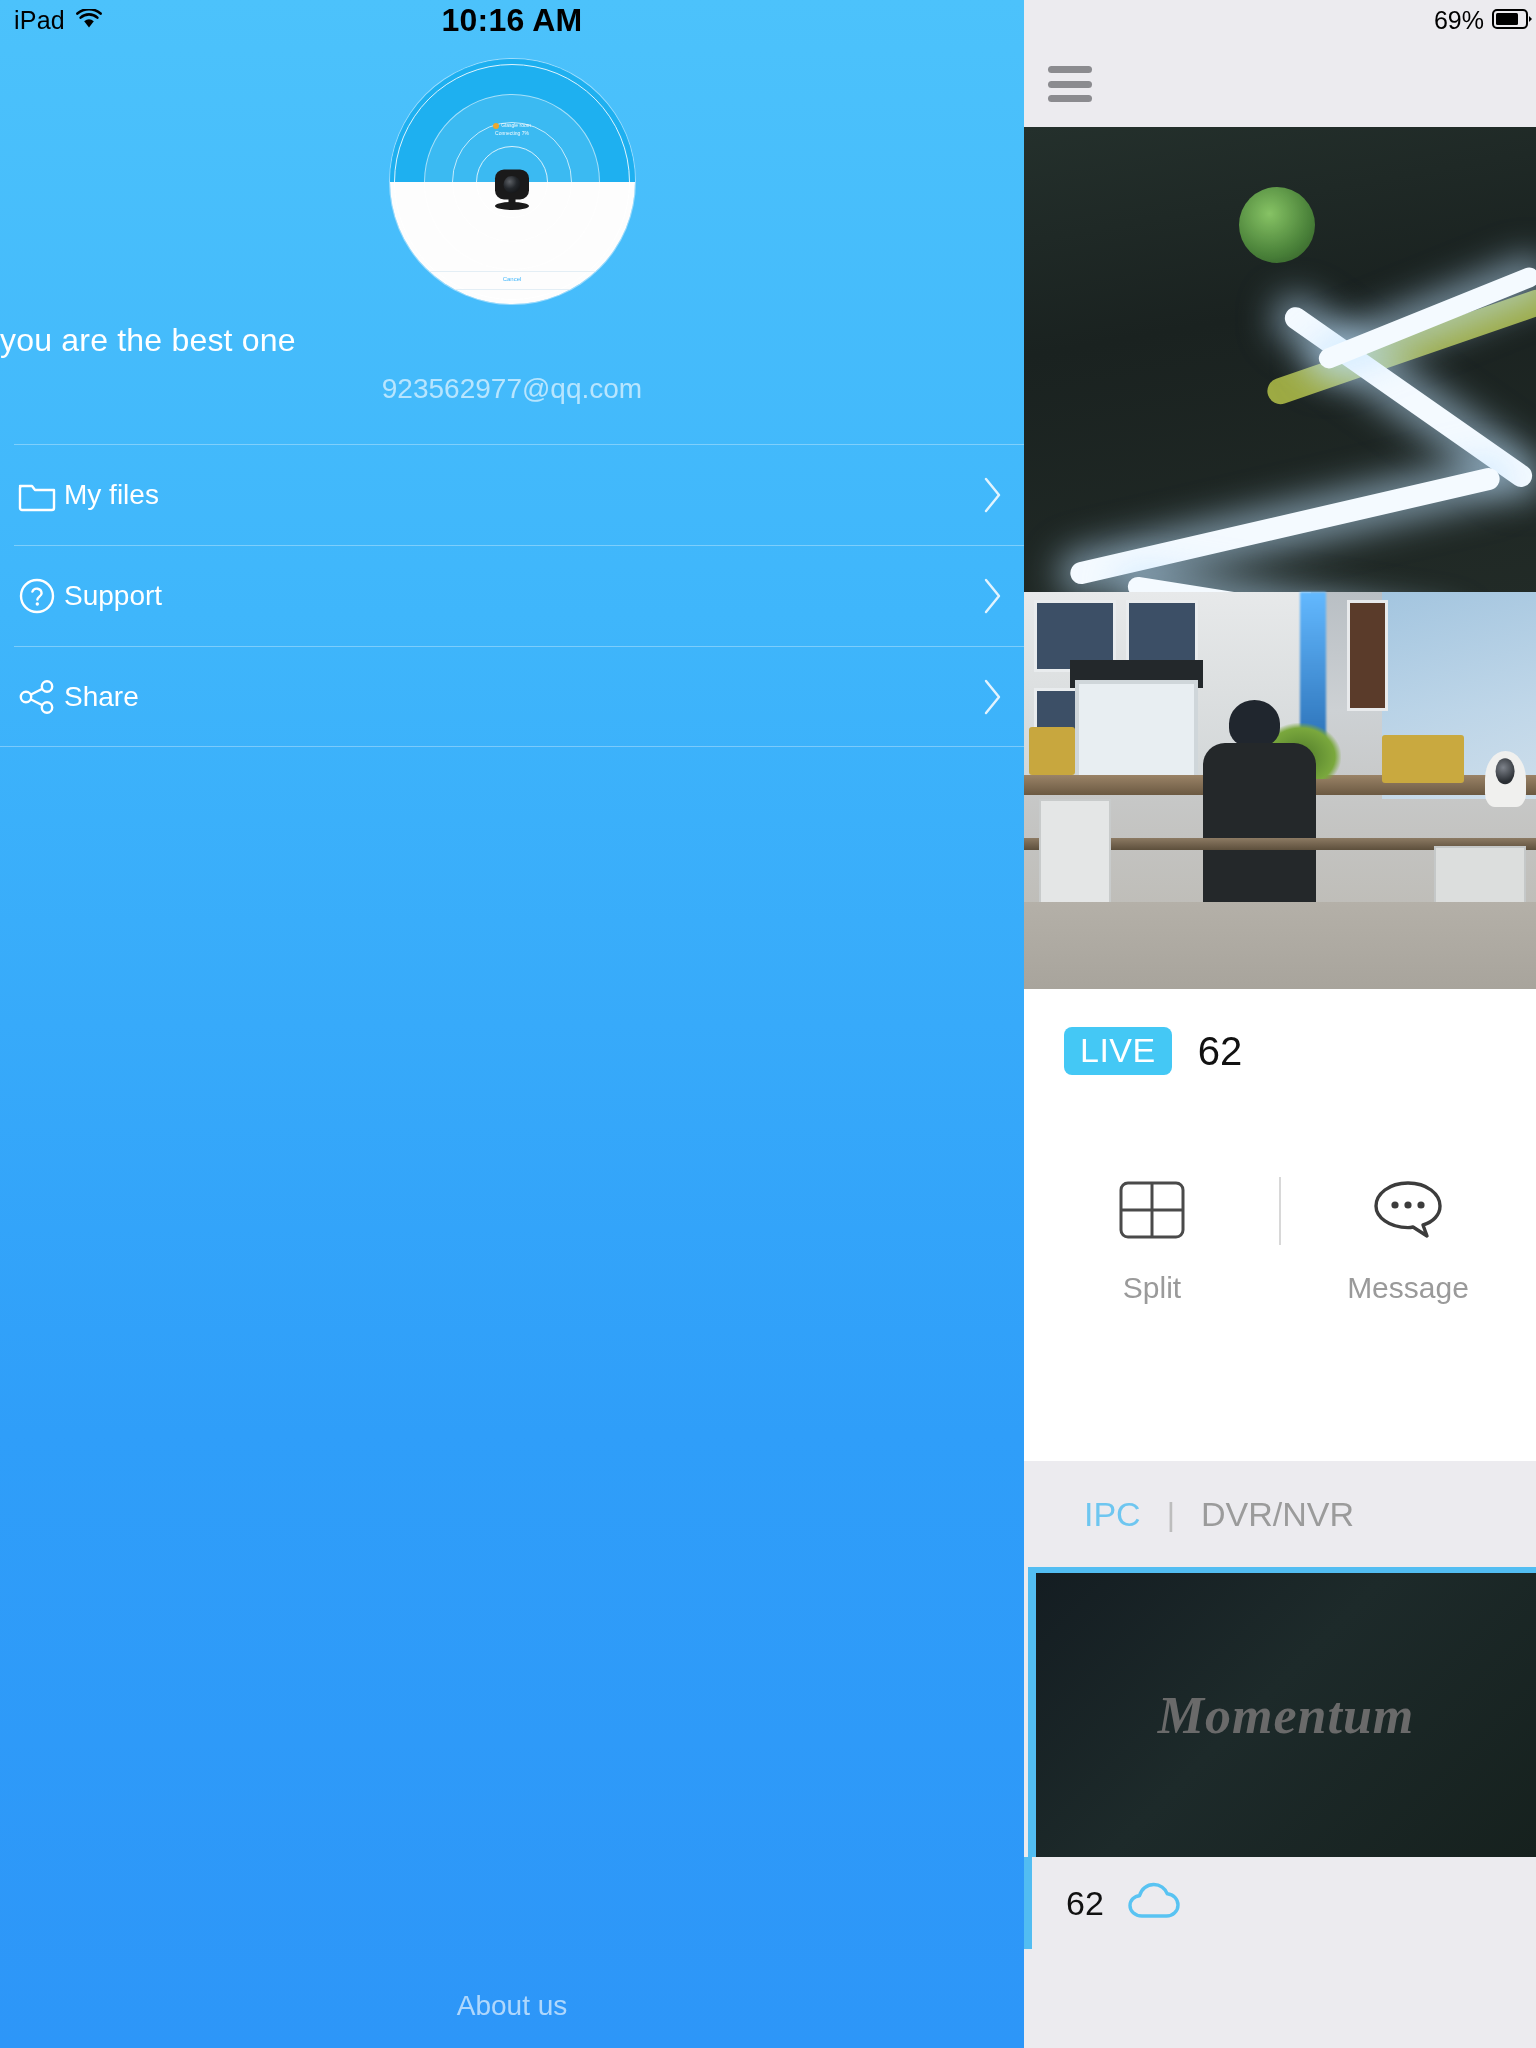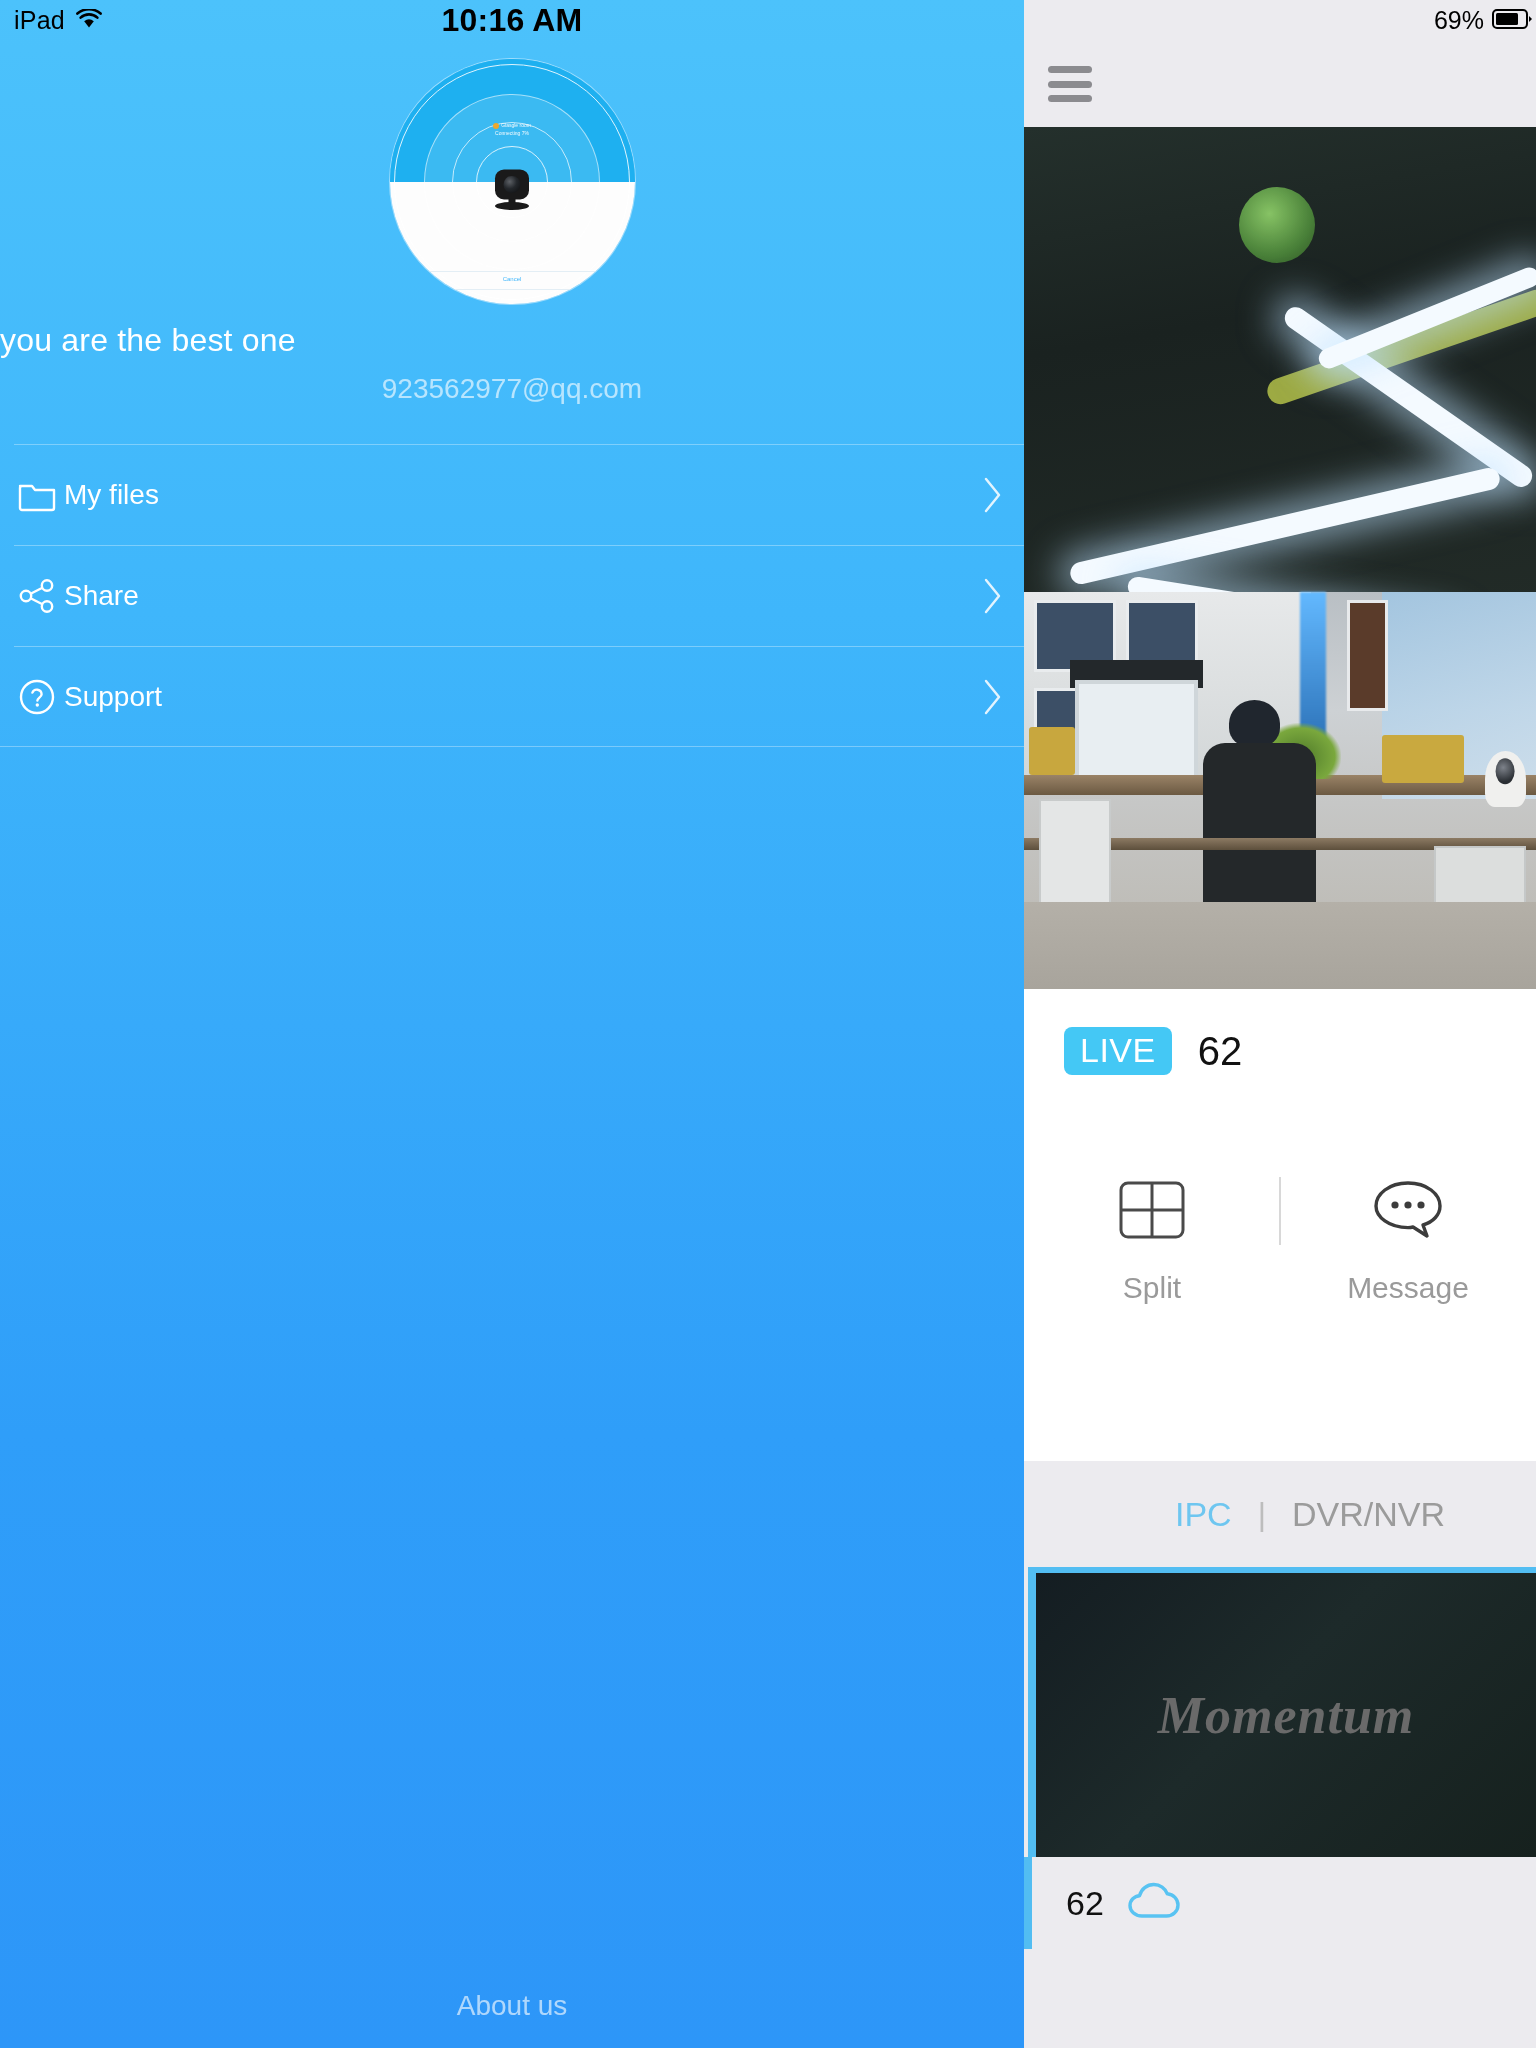--- a/index.html
+++ b/index.html
@@ -215,21 +215,21 @@
   .actions { background:#fff; height:348px; display:flex; align-items:flex-start;
              padding-top:64px; position:relative; }
   .act { flex:1; display:flex; flex-direction:column; align-items:center; cursor:pointer; }
   .act-ico { height:66px; display:flex; align-items:center; justify-content:center; }
   .act-label { margin-top:28px; font-size:30px; color:#9a9a9a; white-space:nowrap; }
   .act-sep { position:absolute; left:50%; top:64px; width:2px; height:68px;
              background:#d8d8d8; transform:translateX(-50%); }
 
   
   .tabs { height:106px; background:#ecebef; display:flex; align-items:center;
-          padding-left:60px; gap:0;justify-content:center; }
+          padding-left:60px; gap:0; }
   .tab { font-size:34px; color:#9b9b9b; cursor:pointer; }
   .tab.active { color:#6ec6f0; }
   .tab-div { color:#bdbdbd; font-size:32px; padding:0 26px; }
 
   
   .card { position:relative; margin-left:4px; width:508px; height:290px;
           border-left:8px solid #52bdf2; border-top:6px solid #52bdf2;
           background:linear-gradient(135deg,#141d22 0%,#1d2a2a 45%,#16211e 100%);
           overflow:hidden; }
   .card-title {
@@ -296,44 +296,44 @@
         <span class="chev">
           <svg width="22" height="38" viewBox="0 0 22 38">
               <path d="M4 3 L17 19 L4 35" fill="none" stroke="#fff" stroke-width="2.4" stroke-linecap="round" stroke-linejoin="round"></path>
             </svg>
         </span>
       </div>
 
       <div class="menu-row">
         <span class="menu-ico">
           <svg width="38" height="38" viewBox="0 0 38 38">
+            <circle cx="19" cy="19" r="16" fill="none" stroke="#fff" stroke-width="2.4"></circle>
+            <path d="M14.4 14.6 a4.8 4.8 0 0 1 9.2 1.6 c0 3.2 -4.2 3.6 -4.2 6.4" fill="none" stroke="#fff" stroke-width="2.4" stroke-linecap="round"></path>
+            <circle cx="19.3" cy="27" r="1.7" fill="#fff"></circle>
+          </svg>
+        </span>
+        <span class="menu-label">Support</span>
+        <span class="chev">
+          <svg width="22" height="38" viewBox="0 0 22 38">
+              <path d="M4 3 L17 19 L4 35" fill="none" stroke="#fff" stroke-width="2.4" stroke-linecap="round" stroke-linejoin="round"></path>
+            </svg>
+        </span>
+      </div>
+
+      <div class="menu-row">
+        <span class="menu-ico">
+          <svg width="38" height="38" viewBox="0 0 38 38">
             <circle cx="8" cy="19" r="5.2" fill="none" stroke="#fff" stroke-width="2.4"></circle>
             <circle cx="29" cy="8.5" r="5.2" fill="none" stroke="#fff" stroke-width="2.4"></circle>
             <circle cx="29" cy="29.5" r="5.2" fill="none" stroke="#fff" stroke-width="2.4"></circle>
             <line x1="12.6" y1="16.7" x2="24.4" y2="10.7" stroke="#fff" stroke-width="2.4"></line>
             <line x1="12.6" y1="21.3" x2="24.4" y2="27.3" stroke="#fff" stroke-width="2.4"></line>
           </svg>
         </span>
         <span class="menu-label">Share</span>
-        <span class="chev">
-          <svg width="22" height="38" viewBox="0 0 22 38">
-              <path d="M4 3 L17 19 L4 35" fill="none" stroke="#fff" stroke-width="2.4" stroke-linecap="round" stroke-linejoin="round"></path>
-            </svg>
-        </span>
-      </div>
-
-      <div class="menu-row">
-        <span class="menu-ico">
-          <svg width="38" height="38" viewBox="0 0 38 38">
-            <circle cx="19" cy="19" r="16" fill="none" stroke="#fff" stroke-width="2.4"></circle>
-            <path d="M14.4 14.6 a4.8 4.8 0 0 1 9.2 1.6 c0 3.2 -4.2 3.6 -4.2 6.4" fill="none" stroke="#fff" stroke-width="2.4" stroke-linecap="round"></path>
-            <circle cx="19.3" cy="27" r="1.7" fill="#fff"></circle>
-          </svg>
-        </span>
-        <span class="menu-label">Support</span>
         <span class="chev">
           <svg width="22" height="38" viewBox="0 0 22 38">
               <path d="M4 3 L17 19 L4 35" fill="none" stroke="#fff" stroke-width="2.4" stroke-linecap="round" stroke-linejoin="round"></path>
             </svg>
         </span>
       </div>
 
     </div>
 
     <div class="about">About us</div>

